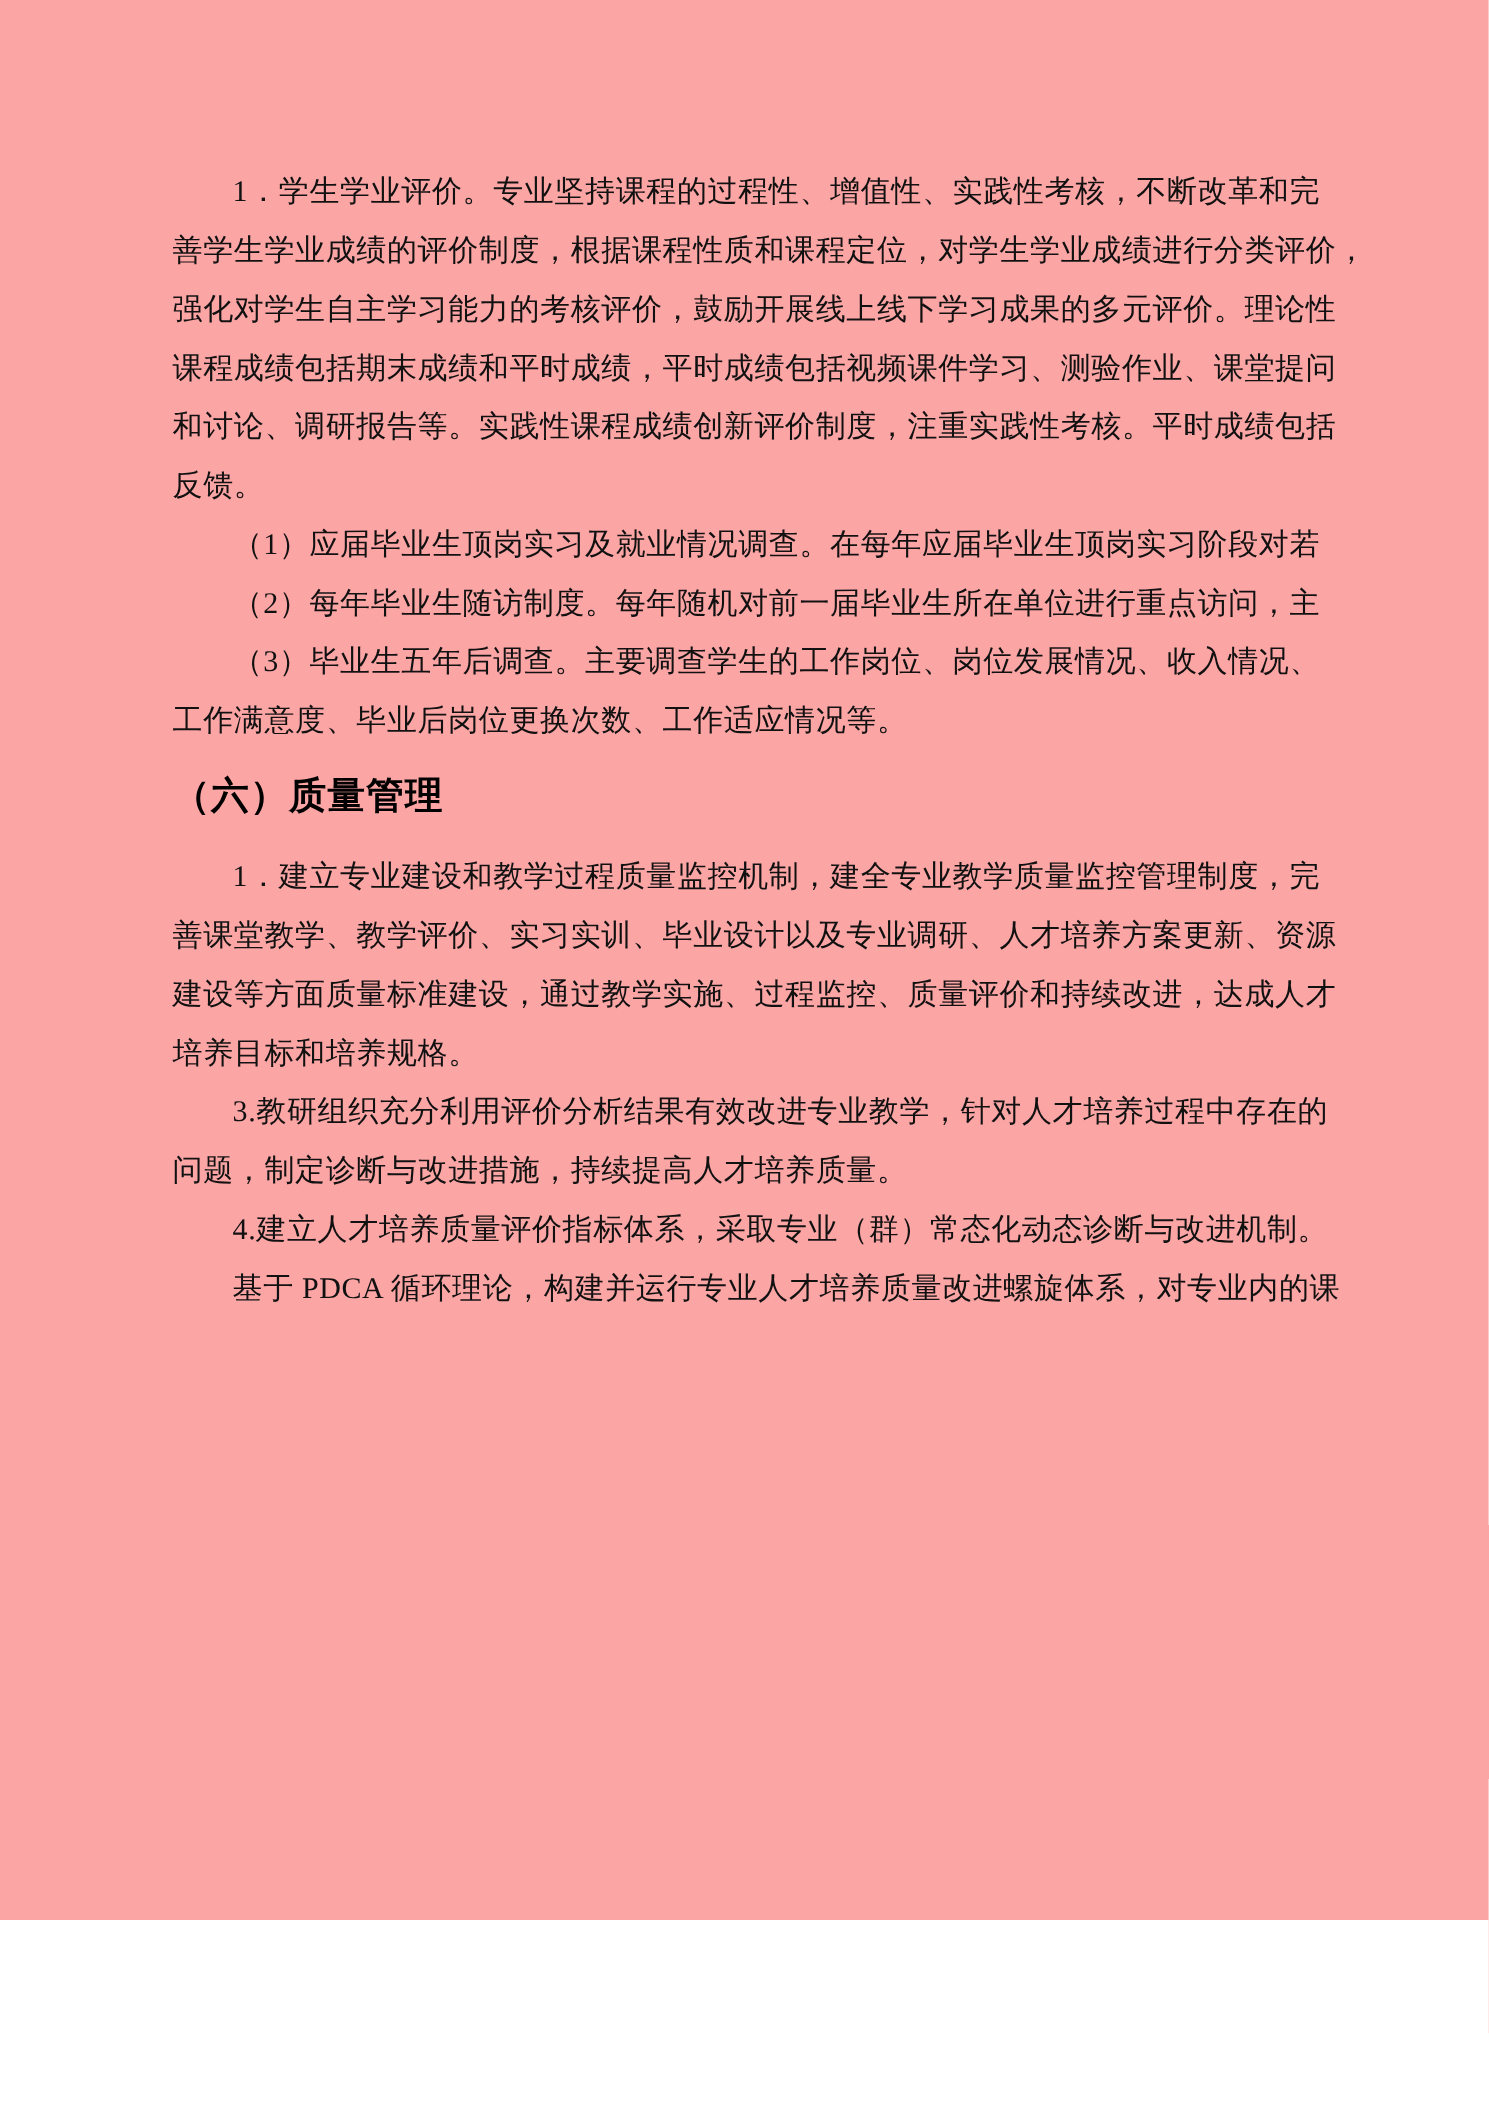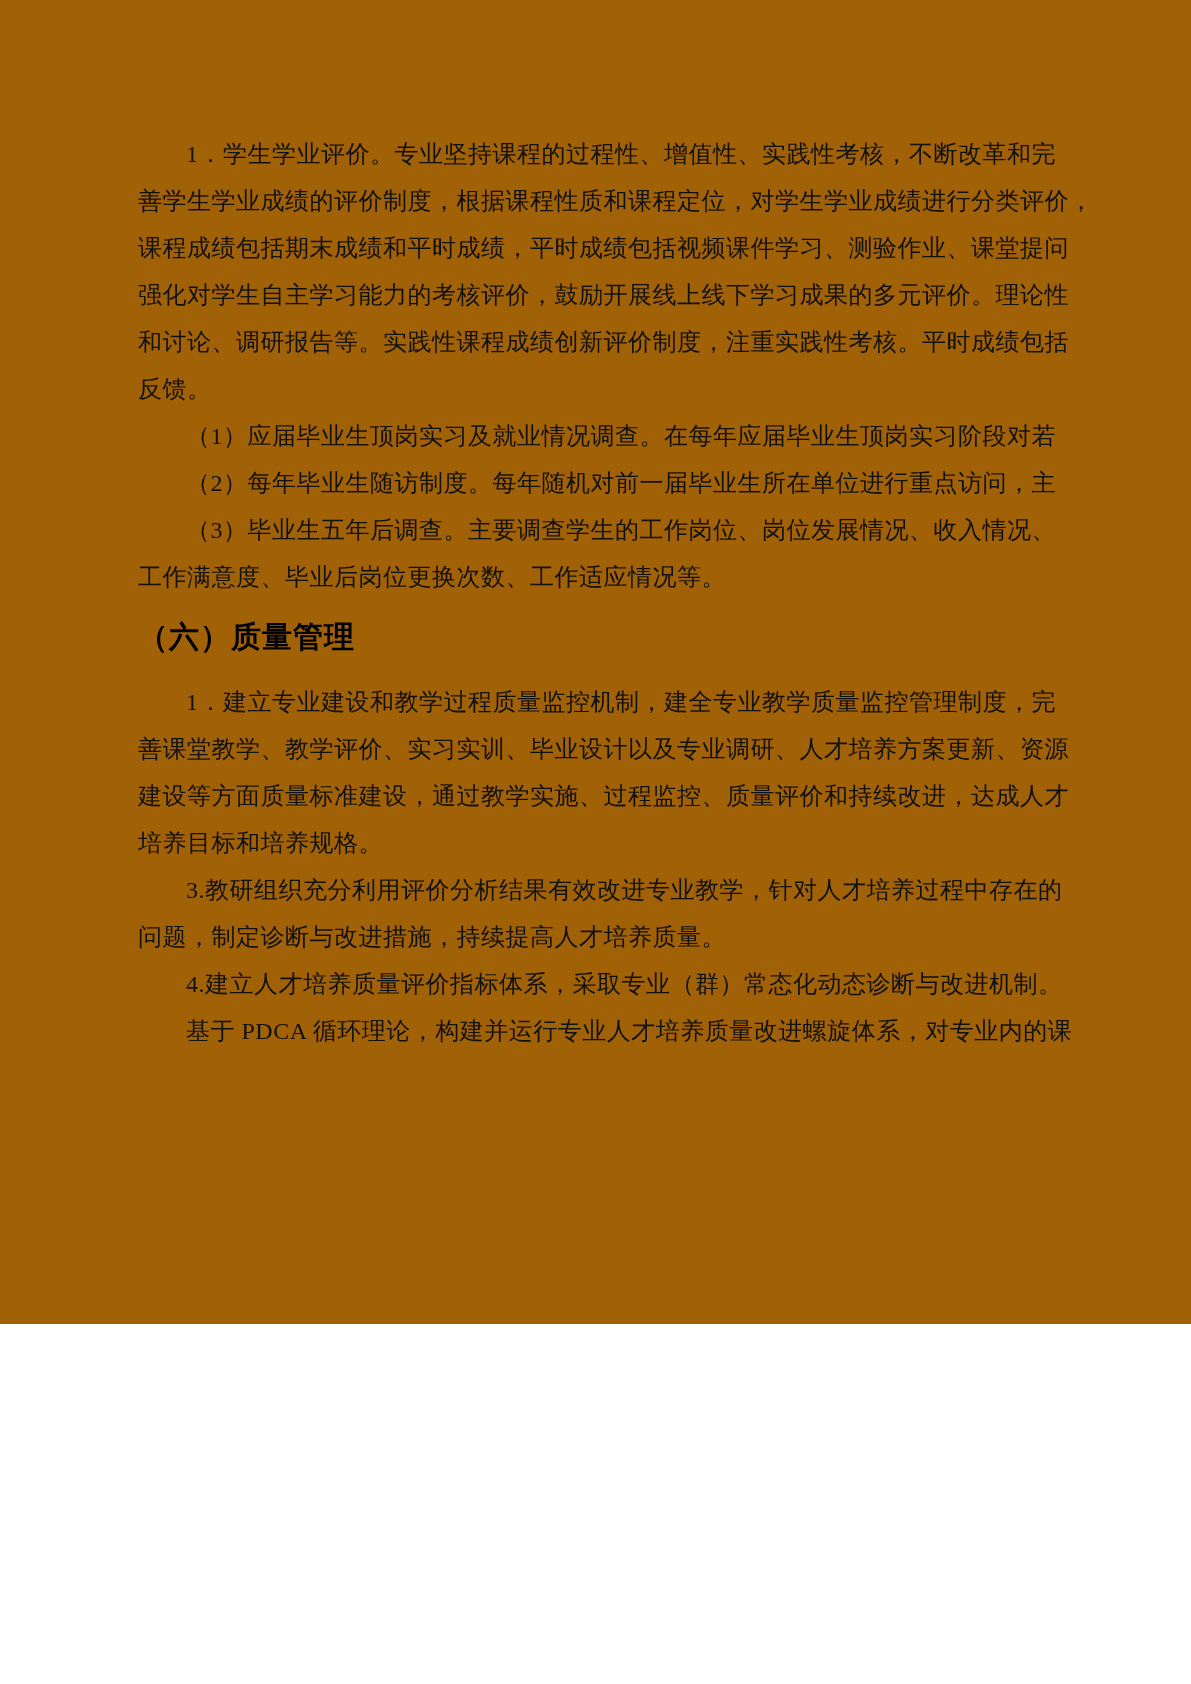--- a/index.html
+++ b/index.html
@@ -3,22 +3,22 @@
 <meta charset="utf-8">
 <style>
   html, body {
     margin: 0;
     padding: 0;
     background: #ffffff;
   }
   .page {
     position: relative;
     width: 1191px;
-    height: 1324px;
-    background: #a16207;
+    height: 1536px;
+    background: #fca5a5;
     color: #111111;
     font-family: "Liberation Serif", "DejaVu Serif", serif;
     overflow: hidden;
   }
   .content {
     position: absolute;
     left: 138px;
     top: 131px;
     width: 911px;
   }
@@ -60,22 +60,22 @@
   }
 </style>
 </head>
 <body>
 
 <div class="page">
   <div class="content">
       <div class="paragraph">
         <div class="line indent justify">1．学生学业评价。专业坚持课程的过程性、增值性、实践性考核，不断改革和完</div>
         <div class="line justify">善学生学业成绩的评价制度，根据课程性质和课程定位，对学生学业成绩进行分类评价，</div>
+        <div class="line justify">强化对学生自主学习能力的考核评价，鼓励开展线上线下学习成果的多元评价。理论性</div>
         <div class="line justify">课程成绩包括期末成绩和平时成绩，平时成绩包括视频课件学习、测验作业、课堂提问</div>
-        <div class="line justify">强化对学生自主学习能力的考核评价，鼓励开展线上线下学习成果的多元评价。理论性</div>
         <div class="line justify">和讨论、调研报告等。实践性课程成绩创新评价制度，注重实践性考核。平时成绩包括</div>
         <div class="line">反馈。</div>
       </div>
       <div class="paragraph">
         <div class="line indent justify">（1）应届毕业生顶岗实习及就业情况调查。在每年应届毕业生顶岗实习阶段对若</div>
       </div>
       <div class="paragraph">
         <div class="line indent justify">（2）每年毕业生随访制度。每年随机对前一届毕业生所在单位进行重点访问，主</div>
       </div>
       <div class="paragraph">

